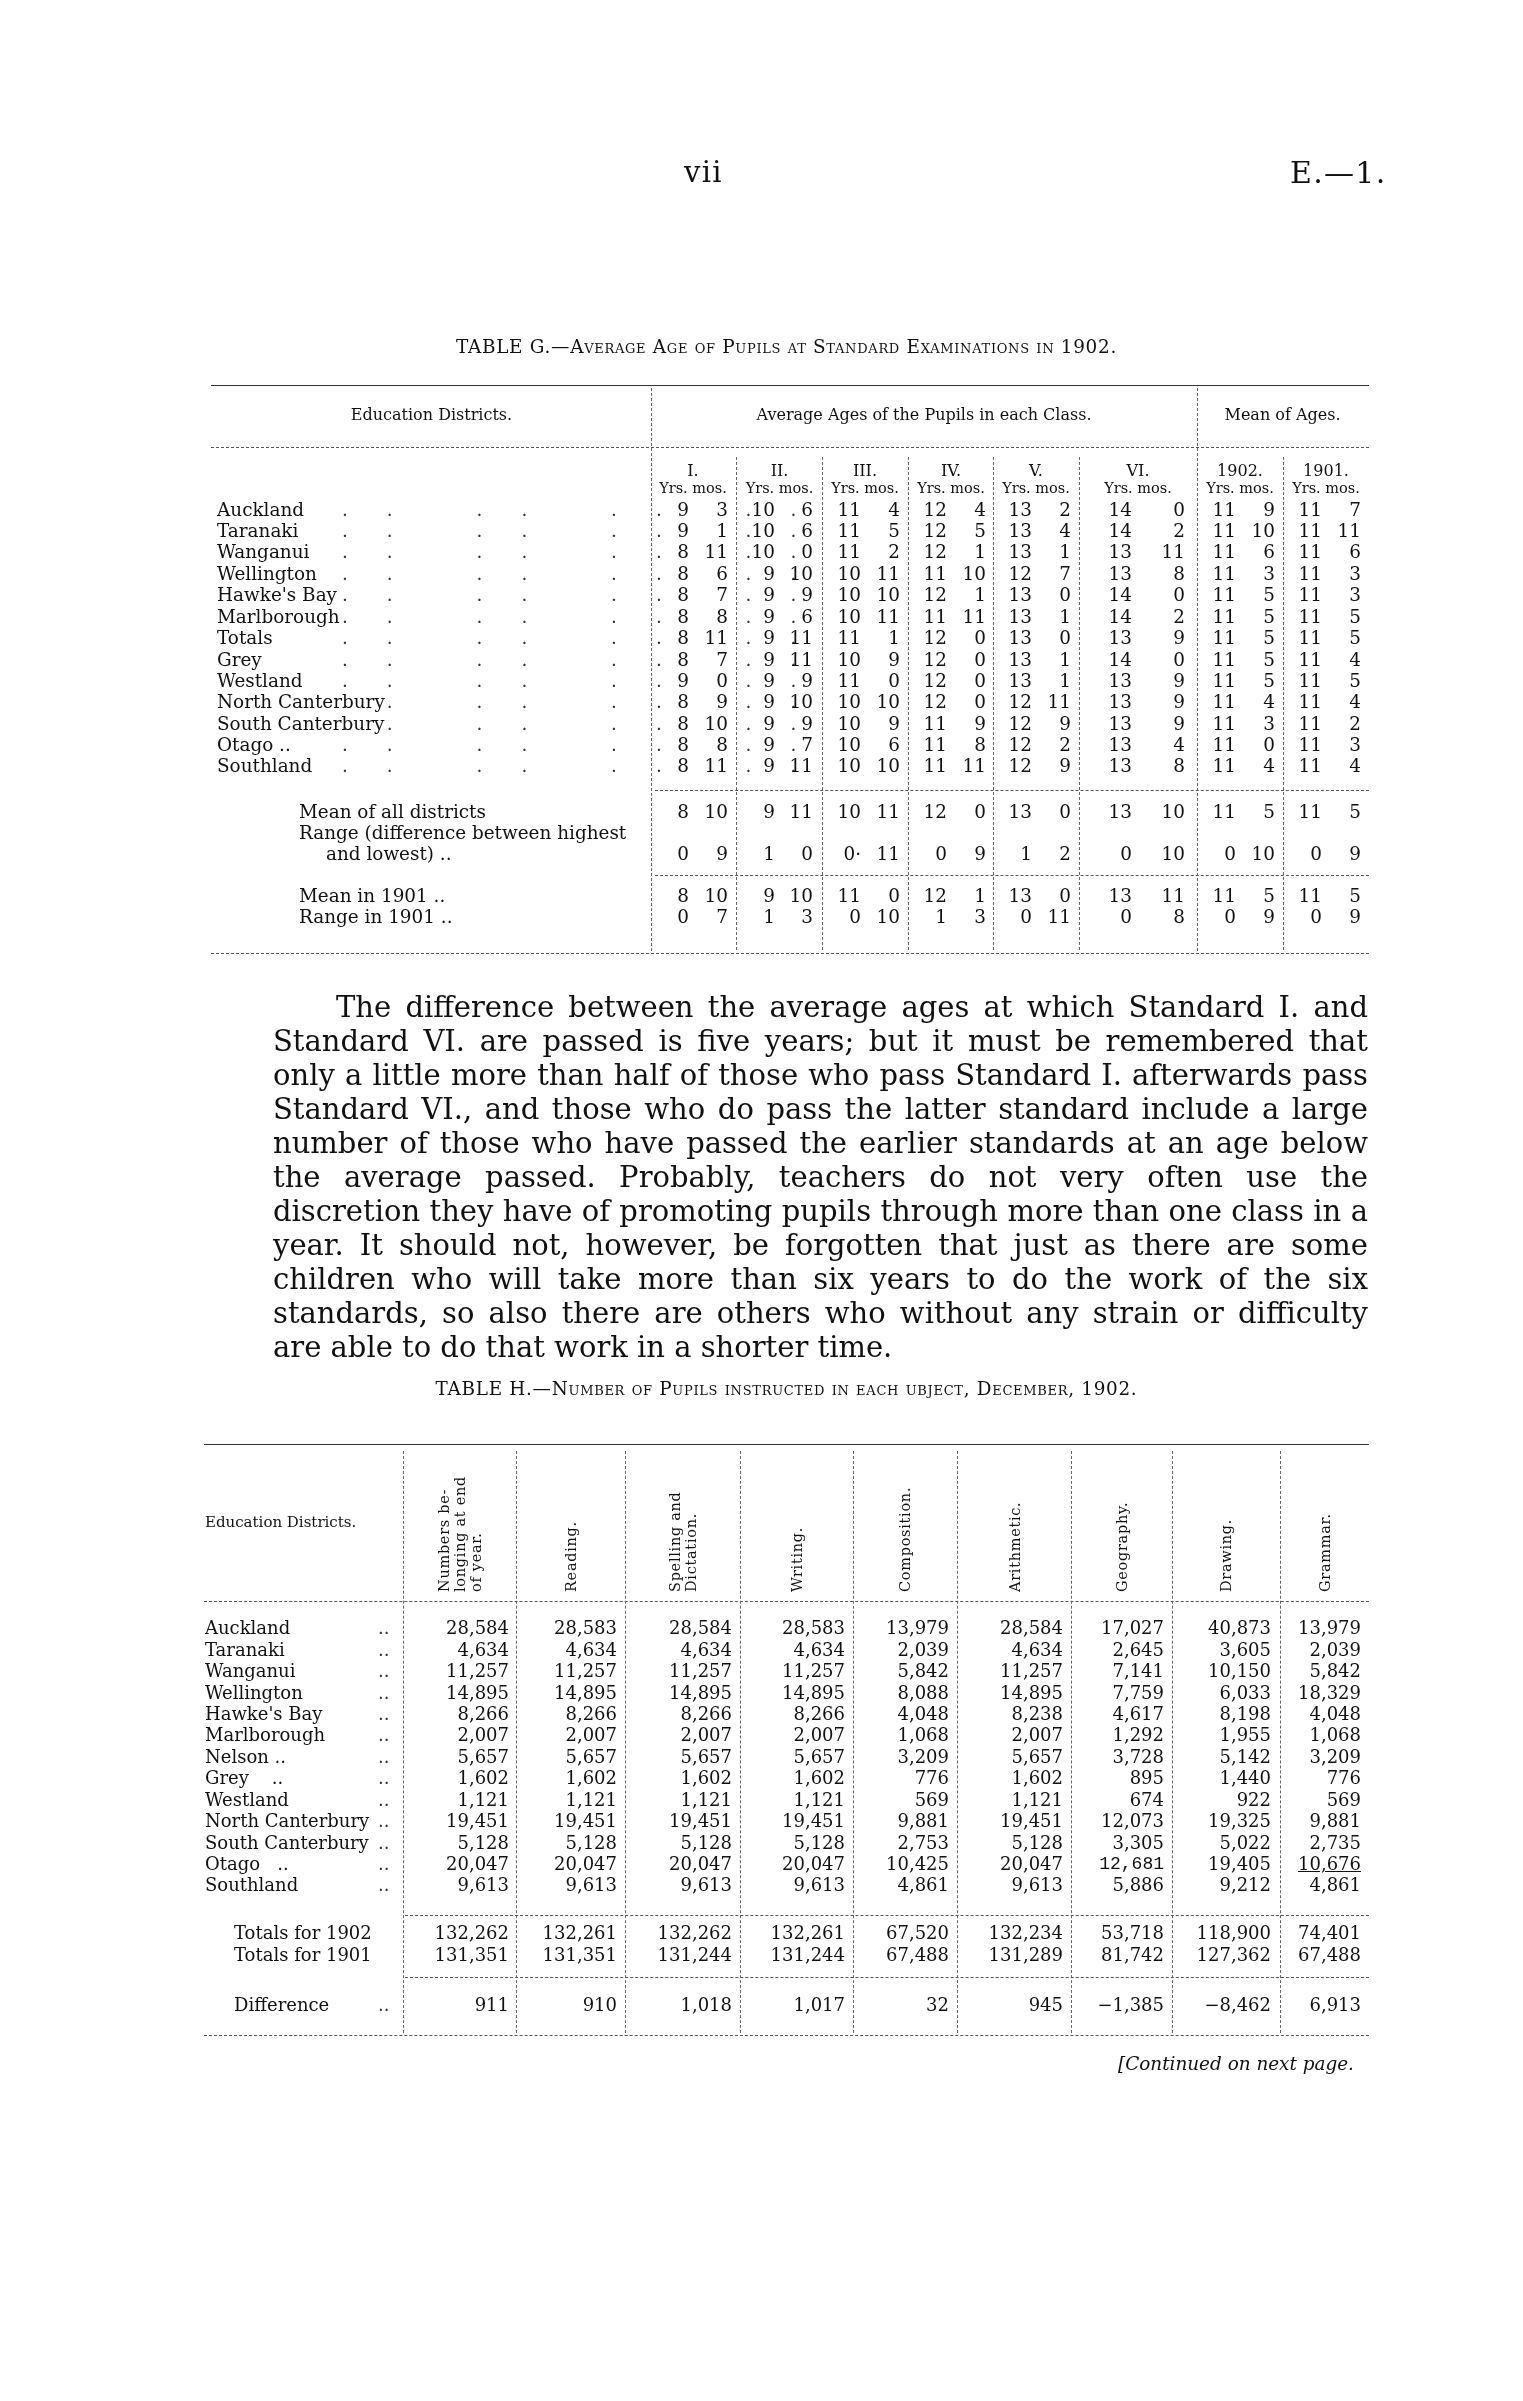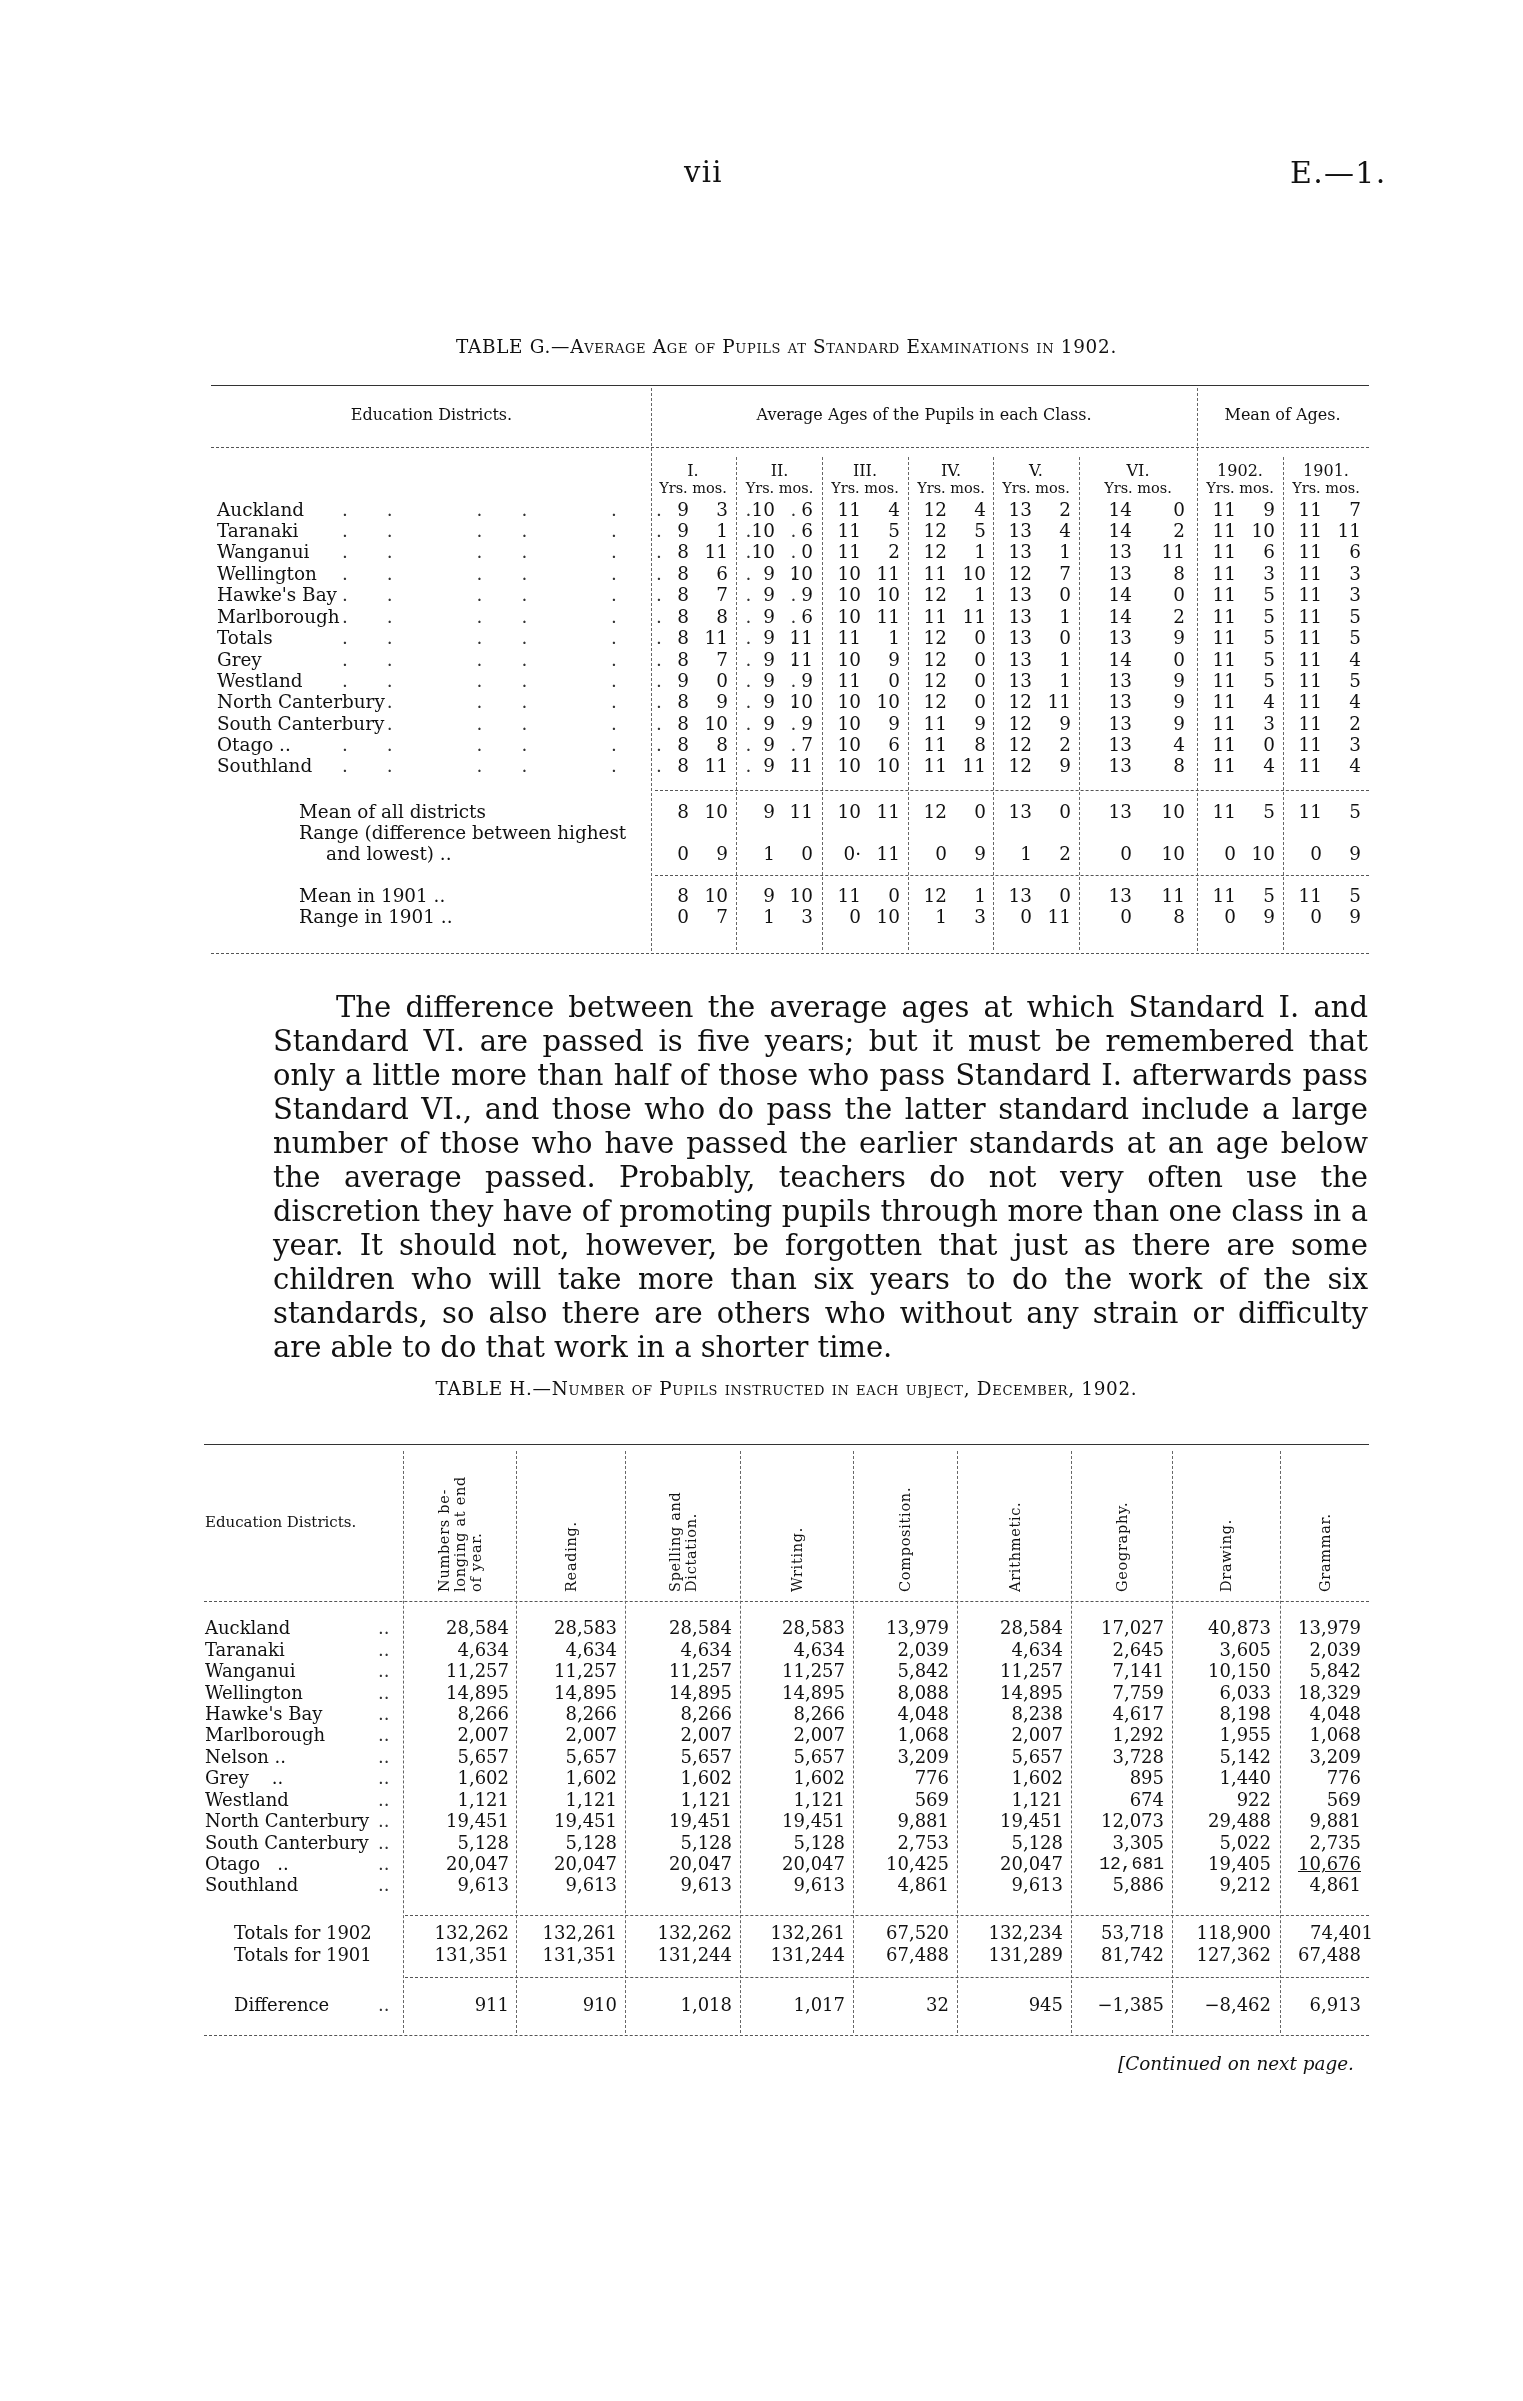--- a/index.html
+++ b/index.html
@@ -512,21 +512,21 @@
       <div class="cell htext num" style="left:1280px; width:81px; top:1789px;">569</div>
       <div class="cell htext" style="left:205px; top:1810px; white-space:pre;">North Canterbury</div>
       <div class="cell htext" style="left:378px; top:1810px; color:#333;">..</div>
       <div class="cell htext num" style="left:403px; width:106px; top:1810px;">19,451</div>
       <div class="cell htext num" style="left:516px; width:101px; top:1810px;">19,451</div>
       <div class="cell htext num" style="left:625px; width:107px; top:1810px;">19,451</div>
       <div class="cell htext num" style="left:740px; width:105px; top:1810px;">19,451</div>
       <div class="cell htext num" style="left:853px; width:96px; top:1810px;">9,881</div>
       <div class="cell htext num" style="left:957px; width:106px; top:1810px;">19,451</div>
       <div class="cell htext num" style="left:1071px; width:93px; top:1810px;">12,073</div>
-      <div class="cell htext num" style="left:1172px; width:99px; top:1810px;">29,488</div>
+      <div class="cell htext num" style="left:1172px; width:99px; top:1810px;">19,325</div>
       <div class="cell htext num" style="left:1280px; width:81px; top:1810px;">9,881</div>
       <div class="cell htext" style="left:205px; top:1832px; white-space:pre;">South Canterbury</div>
       <div class="cell htext" style="left:378px; top:1832px; color:#333;">..</div>
       <div class="cell htext num" style="left:403px; width:106px; top:1832px;">5,128</div>
       <div class="cell htext num" style="left:516px; width:101px; top:1832px;">5,128</div>
       <div class="cell htext num" style="left:625px; width:107px; top:1832px;">5,128</div>
       <div class="cell htext num" style="left:740px; width:105px; top:1832px;">5,128</div>
       <div class="cell htext num" style="left:853px; width:96px; top:1832px;">2,753</div>
       <div class="cell htext num" style="left:957px; width:106px; top:1832px;">5,128</div>
       <div class="cell htext num" style="left:1071px; width:93px; top:1832px;">3,305</div>
@@ -557,21 +557,21 @@
       <div class="rule dash" style="left:405px; width:964px; top:1915px;"></div>
       <div class="cell htext" style="left:234px; top:1922px;">Totals for 1902</div>
       <div class="cell htext num" style="left:403px; width:106px; top:1922px;">132,262</div>
       <div class="cell htext num" style="left:516px; width:101px; top:1922px;">132,261</div>
       <div class="cell htext num" style="left:625px; width:107px; top:1922px;">132,262</div>
       <div class="cell htext num" style="left:740px; width:105px; top:1922px;">132,261</div>
       <div class="cell htext num" style="left:853px; width:96px; top:1922px;">67,520</div>
       <div class="cell htext num" style="left:957px; width:106px; top:1922px;">132,234</div>
       <div class="cell htext num" style="left:1071px; width:93px; top:1922px;">53,718</div>
       <div class="cell htext num" style="left:1172px; width:99px; top:1922px;">118,900</div>
-      <div class="cell htext num" style="left:1280px; width:81px; top:1922px;padding-left:12px;">74,401</div>
+      <div class="cell htext num" style="left:1280px; width:81px; top:1922px;">74,401</div>
       <div class="cell htext" style="left:234px; top:1944px;">Totals for 1901</div>
       <div class="cell htext num" style="left:403px; width:106px; top:1944px;">131,351</div>
       <div class="cell htext num" style="left:516px; width:101px; top:1944px;">131,351</div>
       <div class="cell htext num" style="left:625px; width:107px; top:1944px;">131,244</div>
       <div class="cell htext num" style="left:740px; width:105px; top:1944px;">131,244</div>
       <div class="cell htext num" style="left:853px; width:96px; top:1944px;">67,488</div>
       <div class="cell htext num" style="left:957px; width:106px; top:1944px;">131,289</div>
       <div class="cell htext num" style="left:1071px; width:93px; top:1944px;">81,742</div>
       <div class="cell htext num" style="left:1172px; width:99px; top:1944px;">127,362</div>
       <div class="cell htext num" style="left:1280px; width:81px; top:1944px;">67,488</div>

